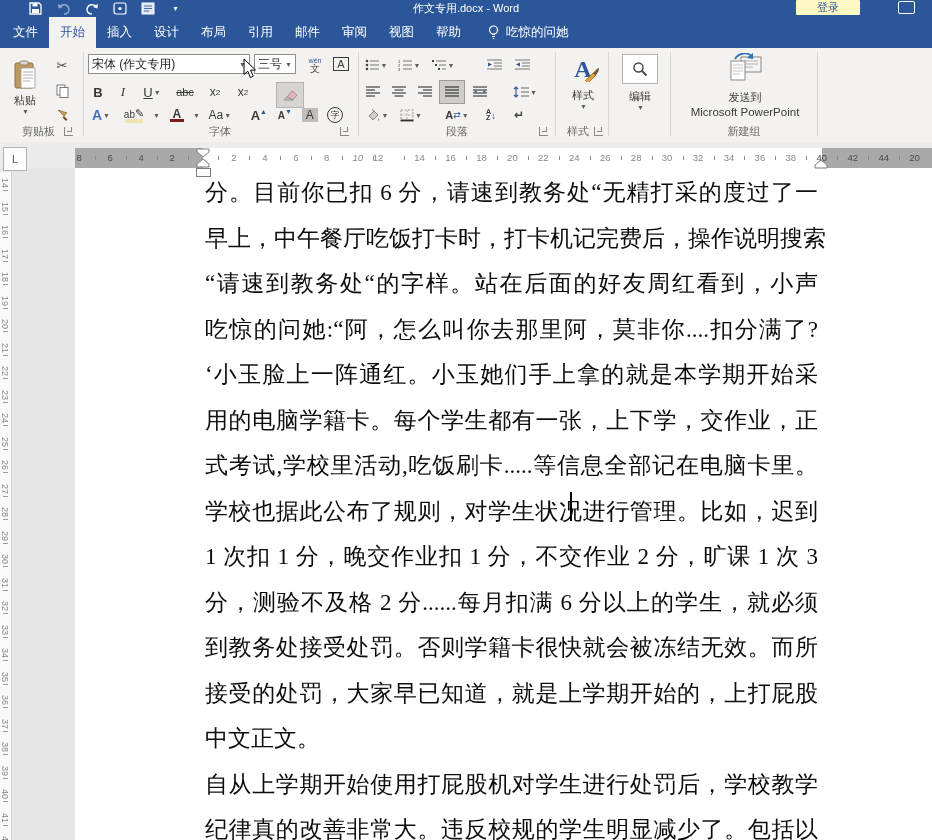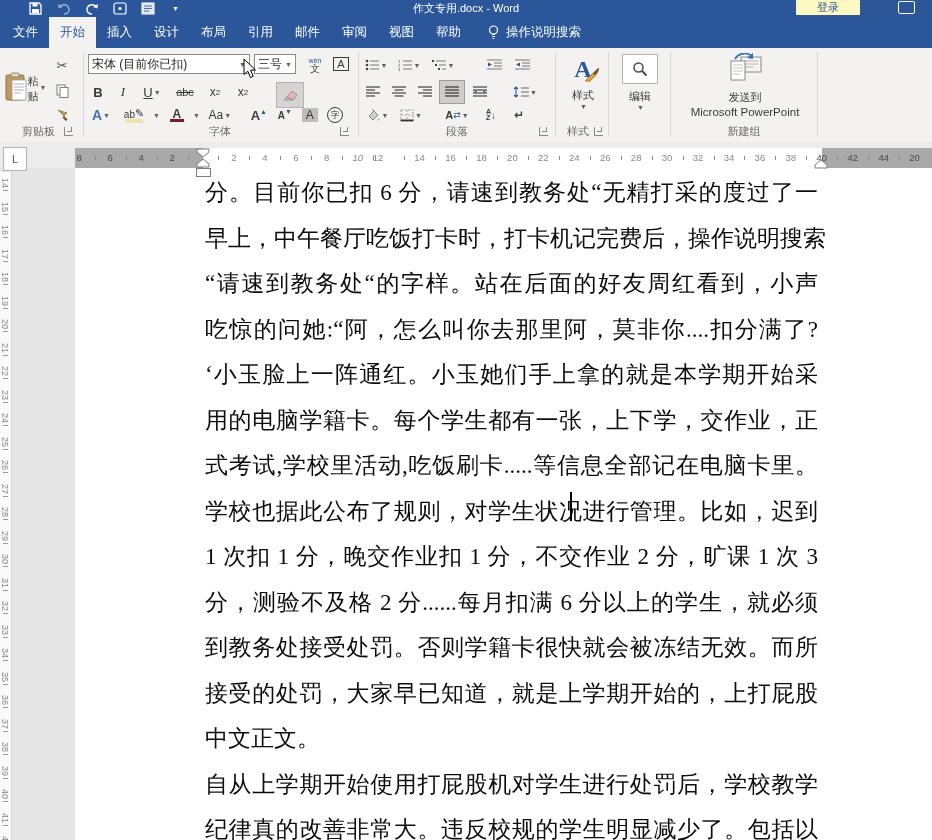--- a/index.html
+++ b/index.html
@@ -118,28 +118,28 @@
         <div class="tab">视图</div>
         <div class="tab">帮助</div>
       </div>
     <div class="tellme">
       <span>
         <svg width="11" height="15" viewBox="0 0 11 15">
             <circle cx="5.5" cy="5" r="4" fill="none" stroke="#fff" stroke-width="1.2"></circle>
             <path d="M4 9.5h3M4 11.5h3M4.7 13.5h1.6" stroke="#fff" stroke-width="1.1"></path>
           </svg>
       </span>
-      <span>操作说明搜索</span>
+      <span>吃惊的问她</span>
     </div>
   </div>
 
   <div class="ribbon">
 
     <div class="grp" style="left:0;width:83px;">
-      <div class="btn" style="position:absolute;left:3px;top:6px;width:42px;height:64px;">
+      <div class="btn" style="position:absolute;left:3px;top:6px;width:42px;height:64px;flex-direction:column;">
         <span>
           <svg width="24" height="30" viewBox="0 0 24 30">
               <rect x="2" y="3" width="18" height="25" rx="1.5" fill="#bd9a60" stroke="#8c7246" stroke-width="1"></rect>
               <rect x="7" y="1" width="8" height="4" rx="1" fill="#d9d9d9" stroke="#8c7246" stroke-width="0.8"></rect>
               <rect x="8" y="8" width="14" height="20" fill="#fff" stroke="#9a9a9a" stroke-width="0.8"></rect>
               <path d="M10 12h10M10 15h10M10 18h10M10 21h7" stroke="#b0b0b0" stroke-width="1"></path>
             </svg>
         </span>
         <span class="minilabel" style="margin-top:3px;">粘贴</span>
         <span class="car">▼</span>
@@ -165,21 +165,21 @@
             </span>
         </span>
       </div>
       <div class="glabel" style="left:-6px;">剪贴板</div>
       <div class="launcher" style="left:64px;"></div>
     </div>
     <div class="vsep" style="left:83px;"></div>
 
     <div class="grp" style="left:84px;width:272px;">
       <div class="combo" style="position:absolute;left:4px;top:6px;width:162px;">
-        <span class="cv">宋体 (目前你已扣)</span>
+        <span class="cv">宋体 (作文专用)</span>
         <span class="car">▼</span>
       </div>
       <div class="combo" style="position:absolute;left:170px;top:6px;width:42px;">
         <span class="cv">三号</span>
         <span class="car">▼</span>
       </div>
       <span class="btn" style="position:absolute;left:218px;top:4px;width:24px;height:24px;flex-direction:column;line-height:1;">
         <span style="font-size:7px;color:#2b579a;">wén</span>
         <span style="font-size:10px;color:#3b3a39;">文</span>
       </span>

